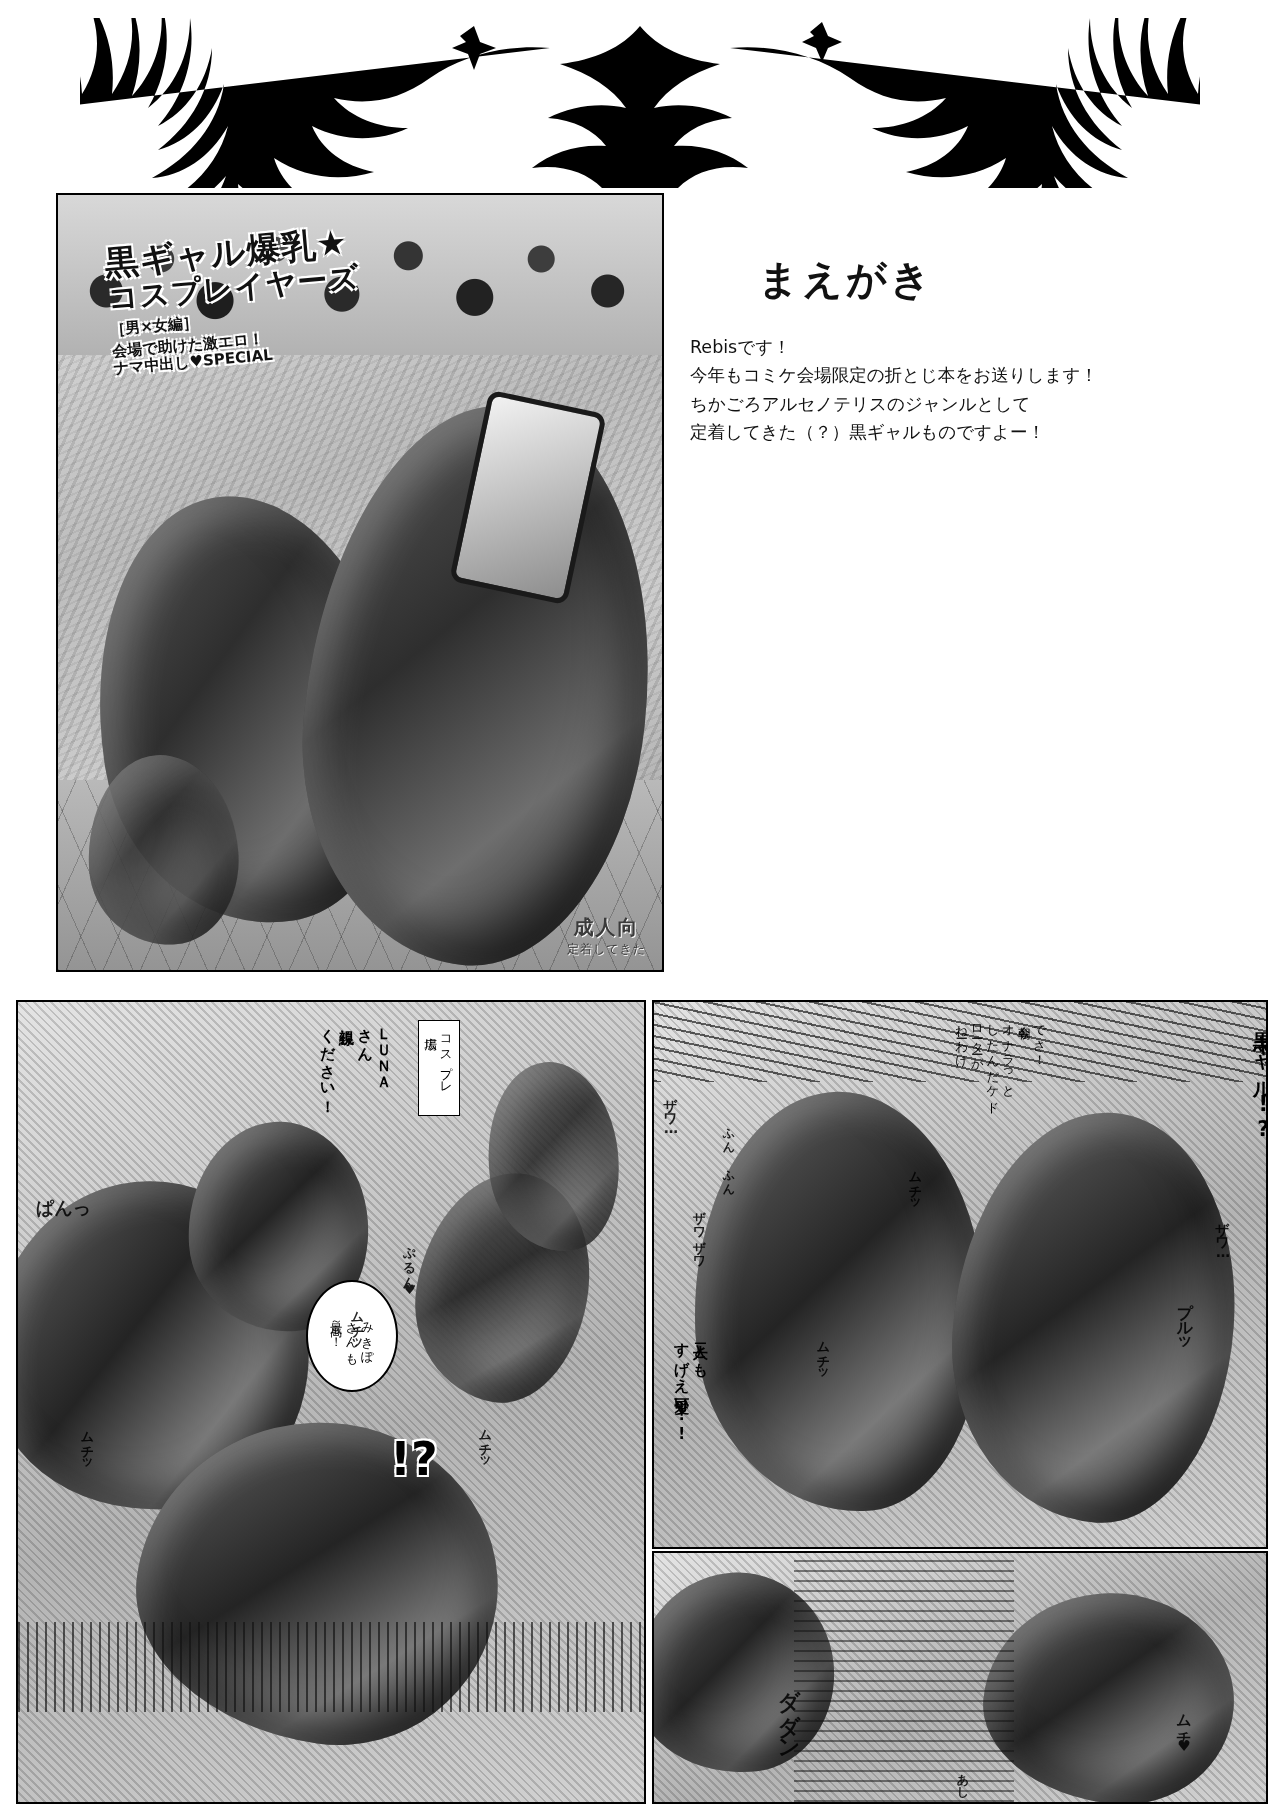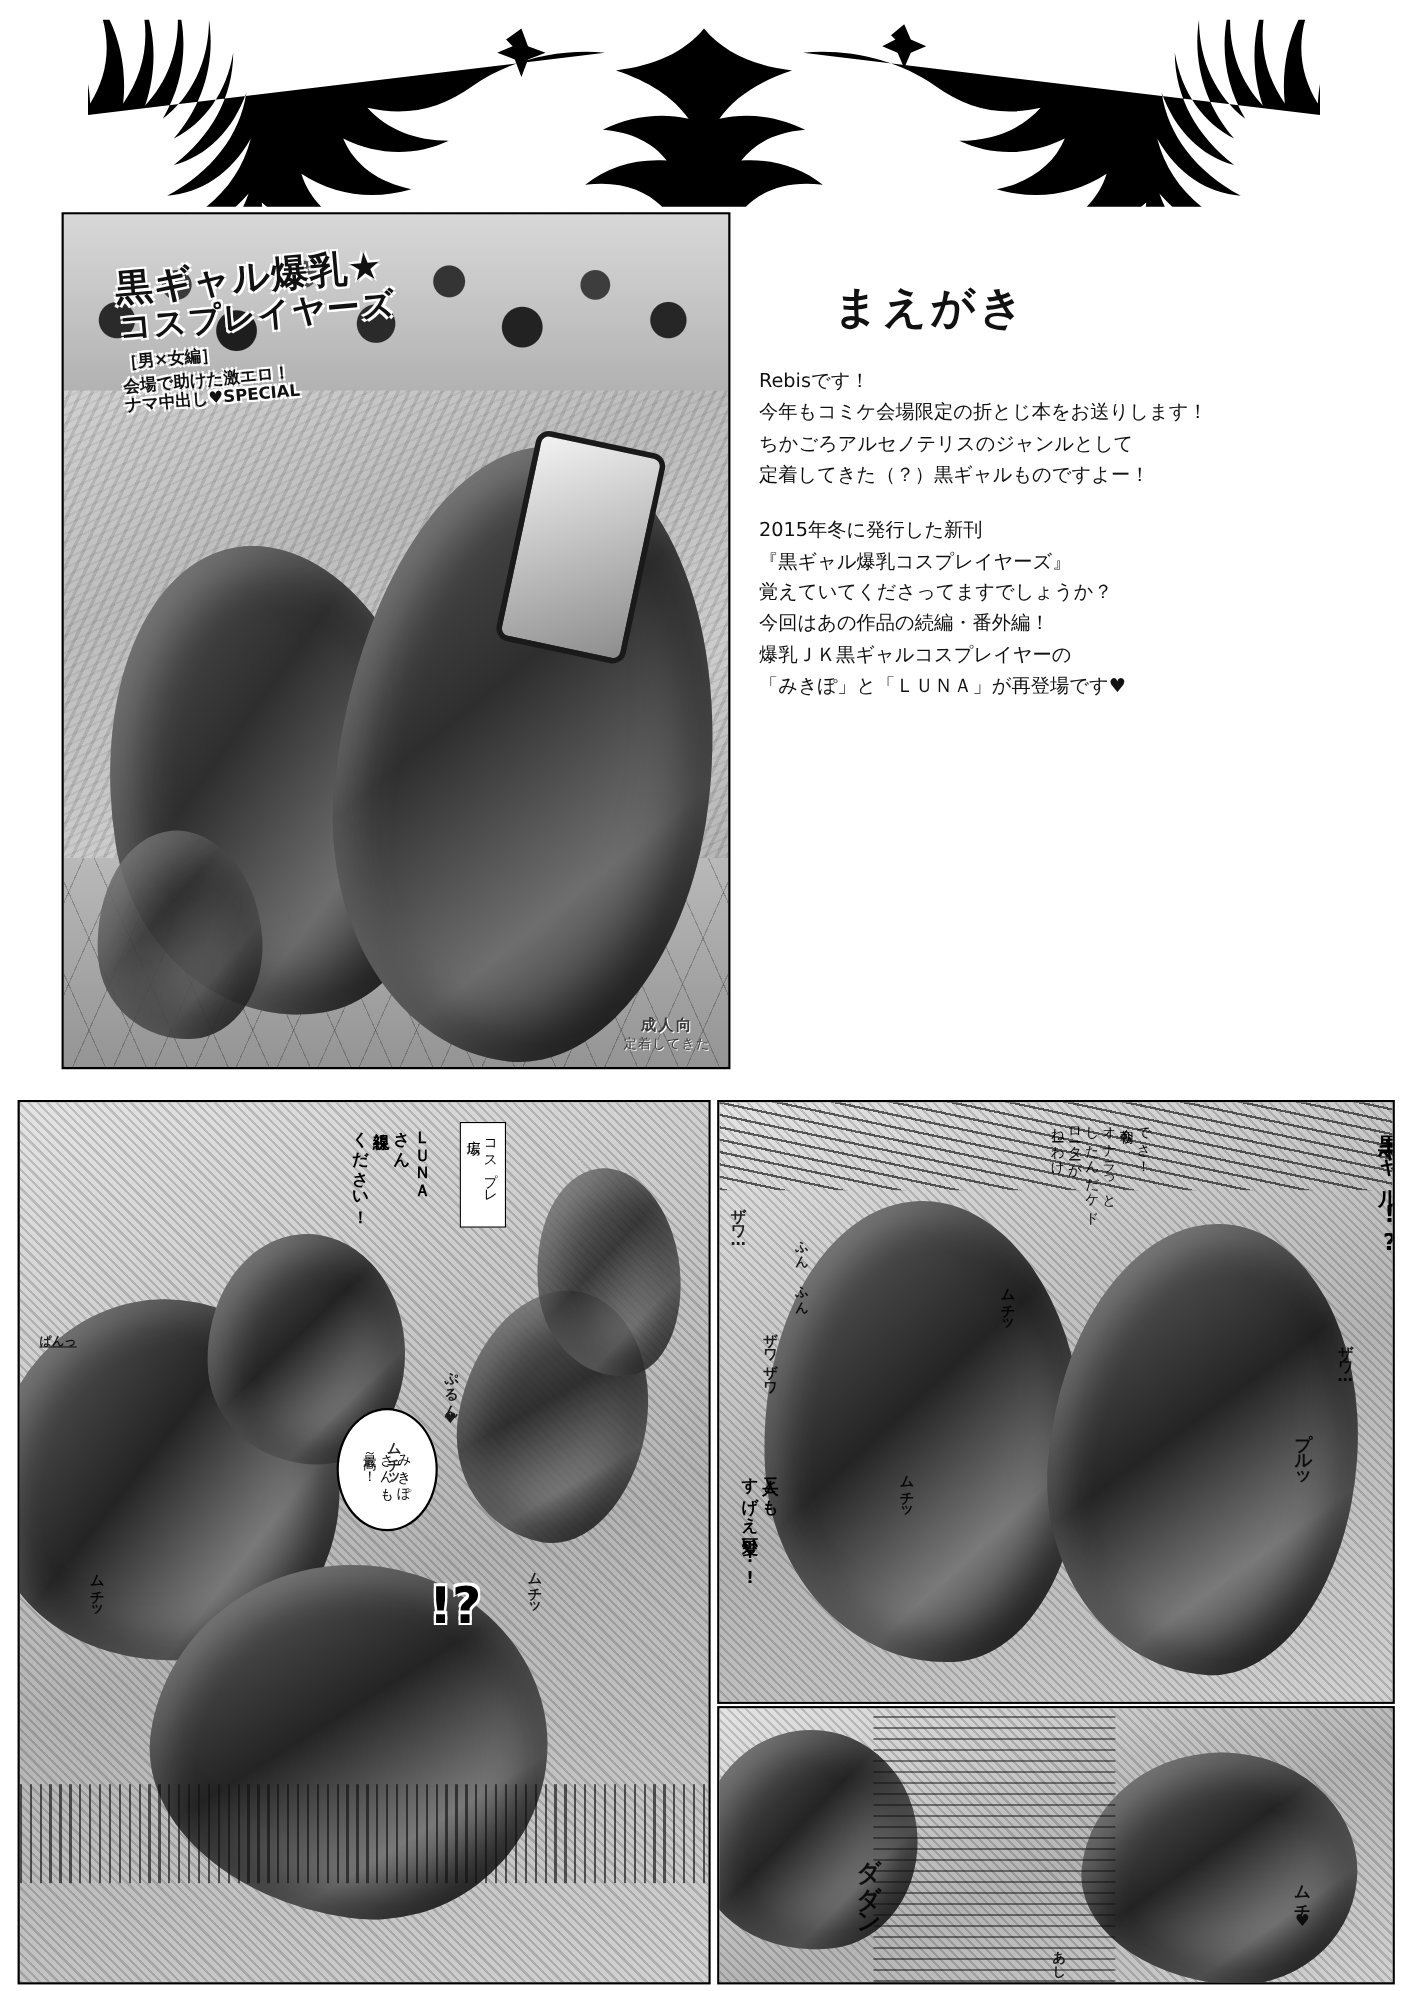--- a/index.html
+++ b/index.html
@@ -105,21 +105,21 @@
   .cover-title .t2 { font-size: 30px; letter-spacing: 1px; }
   .cover-title .t3 { font-size: 15px; margin-top: 6px; }
   .cover-title .t4 { font-size: 15px; }
   .cover-mark {
     position: absolute;
     right: 16px; bottom: 12px;
     text-align: center;
     color: #3a3a3a;
     text-shadow: 1px 1px 0 #fff;
   }
-  .cover-mark .m1 { font-size: 14px; font-weight: bold; letter-spacing: 2px; }
+  .cover-mark .m1 { font-size: 20px; font-weight: bold; letter-spacing: 2px; }
   .cover-mark .m2 { font-size: 12px; letter-spacing: 1px; }
 
   
   #preface {
     position: absolute;
     left: 690px;
     top: 215px;
     width: 520px;
     margin-top: 37px;
   }
@@ -257,26 +257,20 @@
     </div>
   </div>
 </div>
 
 <div id="preface">
   <h1 id="preface-title">まえがき</h1>
   <p class="para">Rebisです！
 今年もコミケ会場限定の折とじ本をお送りします！
 ちかごろアルセノテリスのジャンルとして
 定着してきた（？）黒ギャルものですよー！</p>
-  <p class="para">2015年冬に発行した新刊
-『黒ギャル爆乳コスプレイヤーズ』
-覚えていてくださってますでしょうか？
-今回はあの作品の続編・番外編！
-爆乳ＪＫ黒ギャルコスプレイヤーの
-「みきぽ」と「ＬＵＮＡ」が再登場です♥</p>
 </div>
 
 <div class="panel" id="panel-left">
   <div class="tone-a"></div>
 
   <div class="blob" style="left:-30px; top:180px; width:320px; height:330px; transform:rotate(-12deg);"></div>
   <div class="blob" style="left:120px; top:420px; width:360px; height:320px; transform:rotate(8deg);"></div>
   <div class="blob" style="left:170px; top:120px; width:180px; height:210px; transform:rotate(-4deg);"></div>
   <div class="blob" style="left:400px; top:170px; width:170px; height:230px; transform:rotate(10deg); opacity:.92;"></div>
   <div class="blob" style="left:470px; top:60px; width:130px; height:190px; transform:rotate(-7deg); opacity:.85;"></div>
@@ -295,21 +289,21 @@
   </div>
 
   <div class="bubble" style="left:288px; top:278px; width:92px; height:112px;">
     <span class="vtext small">みきぽ
 さんも
 最高～！</span>
   </div>
 
   <div class="bigmark" style="left:372px; top:430px;">!?</div>
 
-  <span class="sfx h" style="left:18px; top:210px; font-size:11px;text-decoration:underline;">ぱんっ</span>
+  <span class="sfx h" style="left:18px; top:194px; font-size:18px;">ぱんっ</span>
   <span class="sfx" style="left:330px; top:300px; font-size:13px;">ムチッ</span>
   <span class="sfx" style="left:60px; top:420px; font-size:13px;">ムチッ</span>
   <span class="sfx" style="left:382px; top:236px; font-size:13px;">ぷるん♥</span>
   <span class="sfx" style="left:458px; top:418px; font-size:13px;">ムチッ</span>
 </div>
 
 <div class="panel" id="panel-right">
   <div class="tone-a"></div>
 
   <div class="blob" style="left:40px; top:90px; width:290px; height:420px; transform:rotate(-3deg);"></div>

